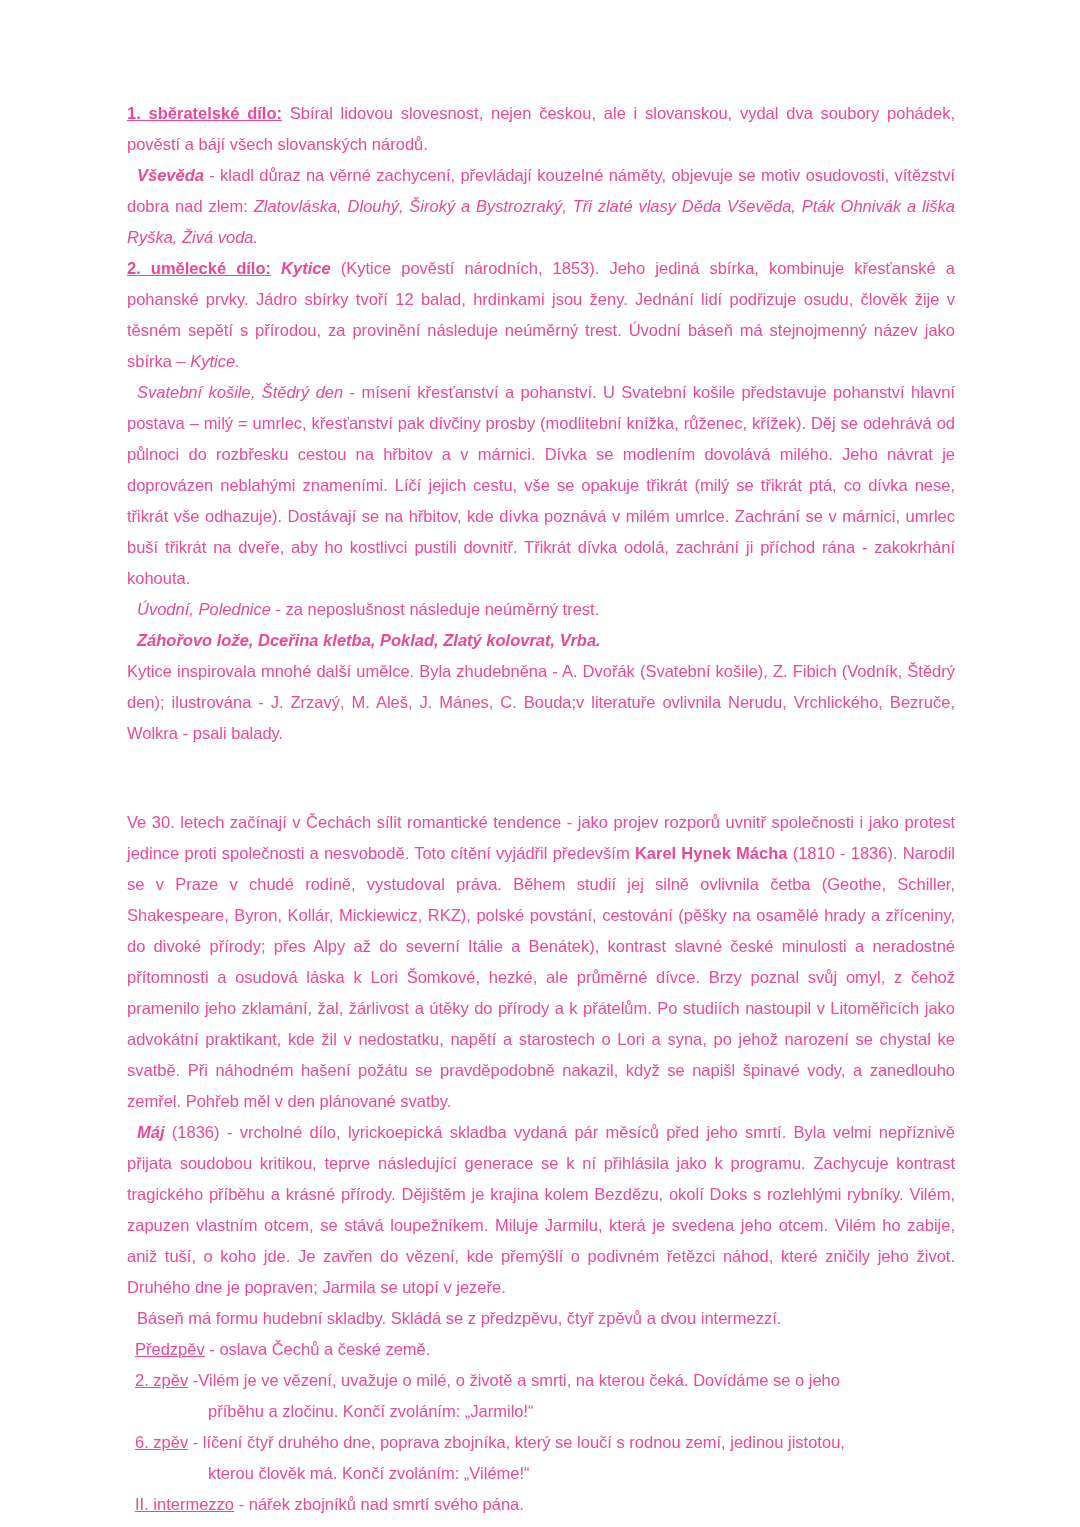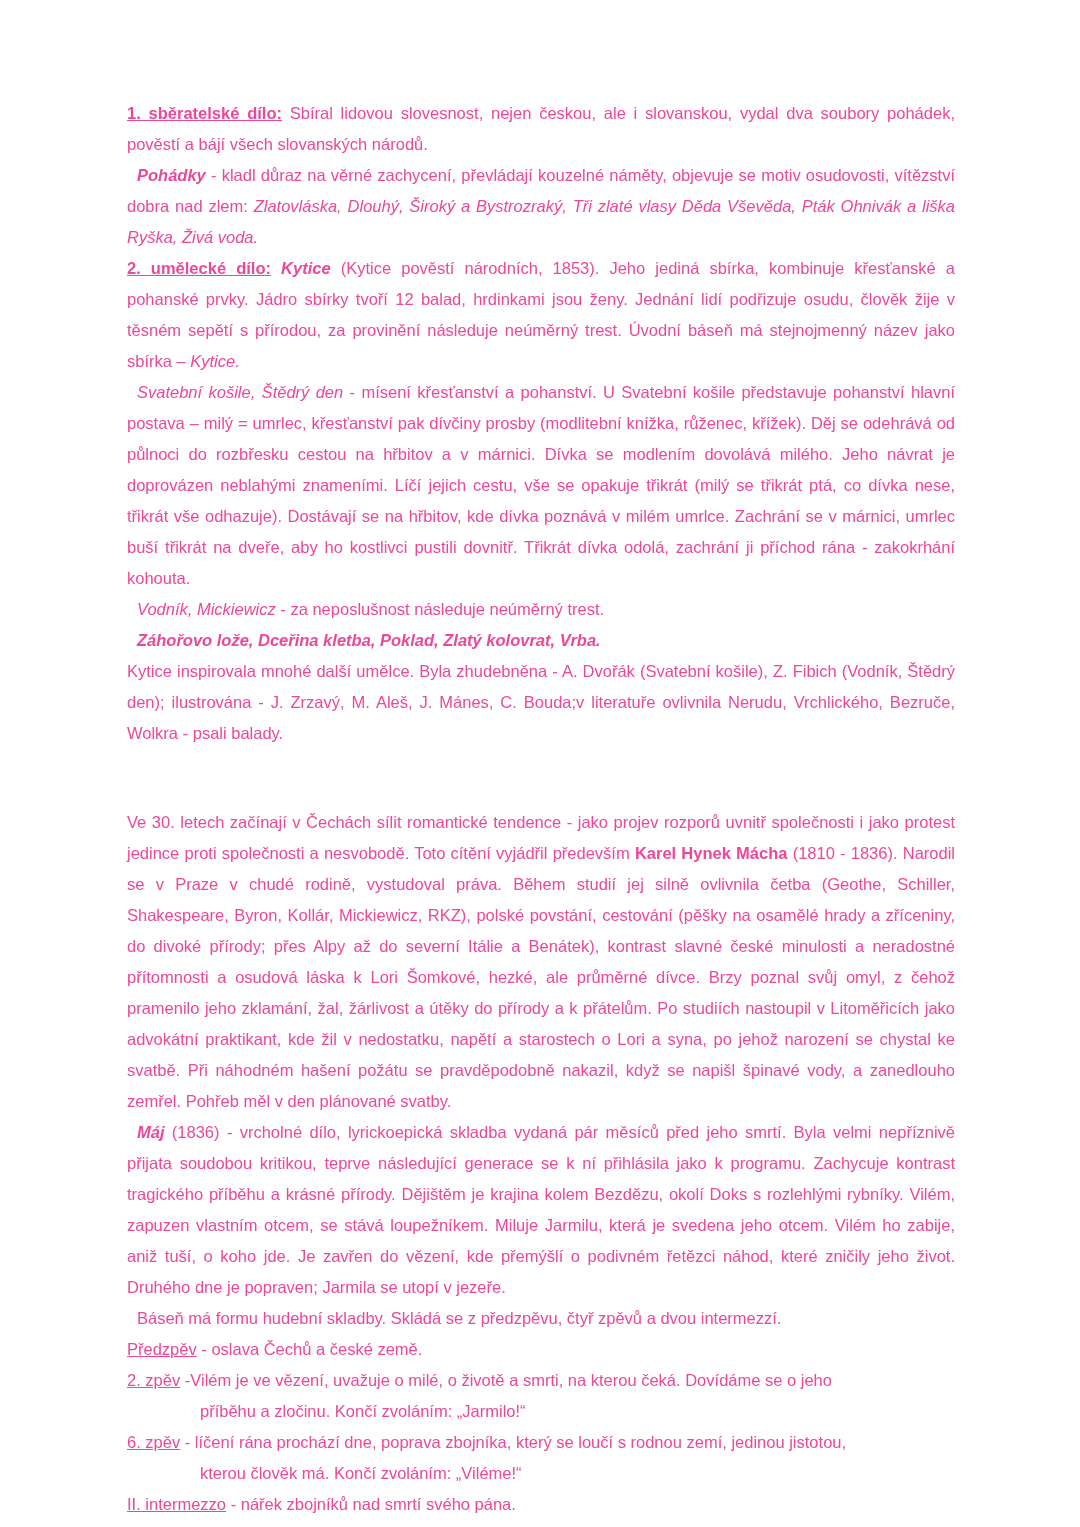--- a/index.html
+++ b/index.html
@@ -25,44 +25,45 @@
     text-align: justify;
   }
   .indent-first {
     text-indent: 10px;
   }
   .indent-hanging {
     text-align: left;
     padding-left: 73px;
     text-indent: -73px;
     margin-right: -26px;
+    margin-left: 8px;
   }
   .section-gap { height: 58px; }
   .style-normal { font-weight: normal; font-style: normal; }
   .style-bold { font-weight: bold; }
   .style-italic { font-style: italic; }
   .style-bold-italic { font-weight: bold; font-style: italic; }
   .style-underline { text-decoration: underline; }
   .style-bold-underline { font-weight: bold; text-decoration: underline; }
 </style>
 </head>
 <body>
 
 <div class="page">
   <div class="content">
       <p class="para"><span class="seg style-bold-underline">1. sběratelské dílo:</span><span class="seg style-normal"> Sbíral lidovou slovesnost, nejen českou, ale i slovanskou, vydal dva soubory pohádek, pověstí a bájí všech slovanských národů.</span></p>
-      <p class="para indent-first"><span class="seg style-bold-italic">Pohádky</span><span class="seg style-normal"> - kladl důraz na věrné zachycení, převládají kouzelné náměty, objevuje se motiv osudovosti, vítězství dobra nad zlem: </span><span class="seg style-italic">Zlatovláska, Dlouhý, Široký a Bystrozraký, Tři zlaté vlasy Děda Vševěda, Pták Ohnivák a liška Ryška, Živá voda.</span></p>
+      <p class="para indent-first"><span class="seg style-bold-italic">Vševěda</span><span class="seg style-normal"> - kladl důraz na věrné zachycení, převládají kouzelné náměty, objevuje se motiv osudovosti, vítězství dobra nad zlem: </span><span class="seg style-italic">Zlatovláska, Dlouhý, Široký a Bystrozraký, Tři zlaté vlasy Děda Vševěda, Pták Ohnivák a liška Ryška, Živá voda.</span></p>
       <p class="para"><span class="seg style-bold-underline">2. umělecké dílo:</span><span class="seg style-bold-italic"> Kytice</span><span class="seg style-normal"> (Kytice pověstí národních, 1853). Jeho jediná sbírka, kombinuje křesťanské a pohanské prvky. Jádro sbírky tvoří 12 balad, hrdinkami jsou ženy. Jednání lidí podřizuje osudu, člověk žije v těsném sepětí s přírodou, za provinění následuje neúměrný trest. Úvodní báseň má stejnojmenný název jako sbírka – </span><span class="seg style-italic">Kytice.</span></p>
       <p class="para indent-first"><span class="seg style-italic">Svatební košile, Štědrý den</span><span class="seg style-normal"> - mísení křesťanství a pohanství. U Svatební košile představuje pohanství hlavní postava – milý = umrlec, křesťanství pak dívčiny prosby (modlitební knížka, růženec, křížek). Děj se odehrává od půlnoci do rozbřesku cestou na hřbitov a v márnici. Dívka se modlením dovolává milého. Jeho návrat je doprovázen neblahými znameními. Líčí jejich cestu, vše se opakuje třikrát (milý se třikrát ptá, co dívka nese, třikrát vše odhazuje). Dostávají se na hřbitov, kde dívka poznává v milém umrlce. Zachrání se v márnici, umrlec buší třikrát na dveře, aby ho kostlivci pustili dovnitř. Třikrát dívka odolá, zachrání ji příchod rána - zakokrhání kohouta.</span></p>
-      <p class="para indent-first"><span class="seg style-italic">Vodník, Mickiewicz</span><span class="seg style-normal"> - za neposlušnost následuje neúměrný trest.</span></p>
+      <p class="para indent-first"><span class="seg style-italic">Úvodní, Polednice</span><span class="seg style-normal"> - za neposlušnost následuje neúměrný trest.</span></p>
       <p class="para indent-first"><span class="seg style-bold-italic">Záhořovo lože, Dceřina kletba, Poklad, Zlatý kolovrat, Vrba.</span></p>
       <p class="para"><span class="seg style-normal">Kytice inspirovala mnohé další umělce. Byla zhudebněna - A. Dvořák (Svatební košile), Z. Fibich (Vodník, Štědrý den); ilustrována - J. Zrzavý, M. Aleš, J. Mánes, C. Bouda;v literatuře ovlivnila Nerudu, Vrchlického, Bezruče, Wolkra - psali balady.</span></p>
       <div class="section-gap"></div>
       <p class="para"><span class="seg style-normal">Ve 30. letech začínají v Čechách sílit romantické tendence - jako projev rozporů uvnitř společnosti i jako protest jedince proti společnosti a nesvobodě. Toto cítění vyjádřil především </span><span class="seg style-bold">Karel Hynek Mácha</span><span class="seg style-normal"> (1810 - 1836). Narodil se v Praze v chudé rodině, vystudoval práva. Během studií jej silně ovlivnila četba (Geothe, Schiller, Shakespeare, Byron, Kollár, Mickiewicz, RKZ), polské povstání, cestování (pěšky na osamělé hrady a zříceniny, do divoké přírody; přes Alpy až do severní Itálie a Benátek), kontrast slavné české minulosti a neradostné přítomnosti a osudová láska k Lori Šomkové, hezké, ale průměrné dívce. Brzy poznal svůj omyl, z čehož pramenilo jeho zklamání, žal, žárlivost a útěky do přírody a k přátelům. Po studiích nastoupil v Litoměřicích jako advokátní praktikant, kde žil v nedostatku, napětí a starostech o Lori a syna, po jehož narození se chystal ke svatbě. Při náhodném hašení požátu se pravděpodobně nakazil, když se napišl špinavé vody, a zanedlouho zemřel. Pohřeb měl v den plánované svatby.</span></p>
       <p class="para indent-first"><span class="seg style-bold-italic">Máj</span><span class="seg style-normal"> (1836) - vrcholné dílo, lyrickoepická skladba vydaná pár měsíců před jeho smrtí. Byla velmi nepříznivě přijata soudobou kritikou, teprve následující generace se k ní přihlásila jako k programu. Zachycuje kontrast tragického příběhu a krásné přírody. Dějištěm je krajina kolem Bezdězu, okolí Doks s rozlehlými rybníky. Vilém, zapuzen vlastním otcem, se stává loupežníkem. Miluje Jarmilu, která je svedena jeho otcem. Vilém ho zabije, aniž tuší, o koho jde. Je zavřen do vězení, kde přemýšlí o podivném řetězci náhod, které zničily jeho život. Druhého dne je popraven; Jarmila se utopí v jezeře.</span></p>
       <p class="para indent-first"><span class="seg style-normal">Báseň má formu hudební skladby. Skládá se z předzpěvu, čtyř zpěvů a dvou intermezzí.</span></p>
       <p class="para indent-hanging"><span class="seg style-underline">Předzpěv</span><span class="seg style-normal"> - oslava Čechů a české země.</span></p>
       <p class="para indent-hanging"><span class="seg style-underline">2. zpěv</span><span class="seg style-normal"> -Vilém je ve vězení, uvažuje o milé, o životě a smrti, na kterou čeká. Dovídáme se o jeho</span><br><span class="seg style-normal">příběhu a zločinu. Končí zvoláním: „Jarmilo!“</span></p>
-      <p class="para indent-hanging"><span class="seg style-underline">6. zpěv</span><span class="seg style-normal"> - líčení rána prochází dne, poprava zbojníka, který se loučí s rodnou zemí, jedinou jistotou,</span><br><span class="seg style-normal">kterou člověk má. Končí zvoláním: „Viléme!“</span></p>
+      <p class="para indent-hanging"><span class="seg style-underline">6. zpěv</span><span class="seg style-normal"> - líčení čtyř druhého dne, poprava zbojníka, který se loučí s rodnou zemí, jedinou jistotou,</span><br><span class="seg style-normal">kterou člověk má. Končí zvoláním: „Viléme!“</span></p>
       <p class="para indent-hanging"><span class="seg style-underline">II. intermezzo</span><span class="seg style-normal"> - nářek zbojníků nad smrtí svého pána.</span></p>
       <p class="para indent-hanging"><span class="seg style-underline">4. zpěv</span><span class="seg style-normal"> - po létech básník jakou poutník vstupuje do příběhu, prochází jeho místa a vypovídá svůj žal</span><br><span class="seg style-normal">z nenaplněné lásky. Končí zvoláním: „Hynku, Viléme, Jarmilo!“</span></p>
     </div>
 </div>
 
 </body></html>

